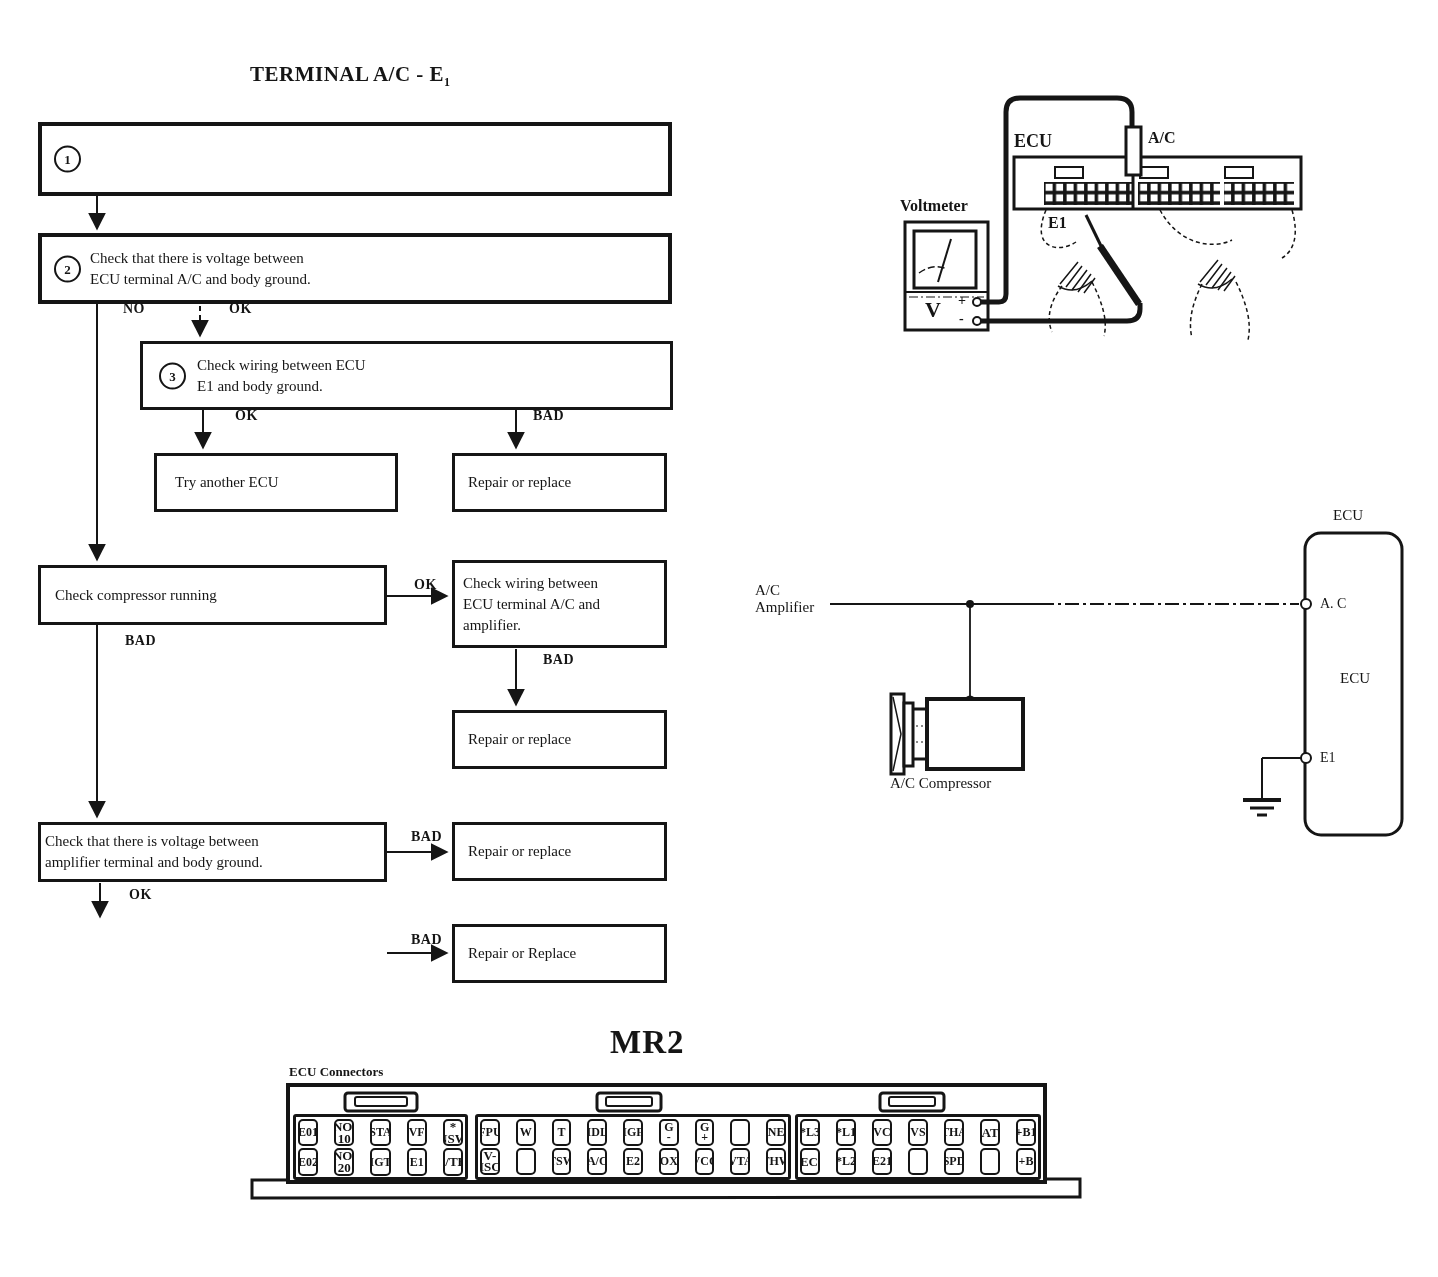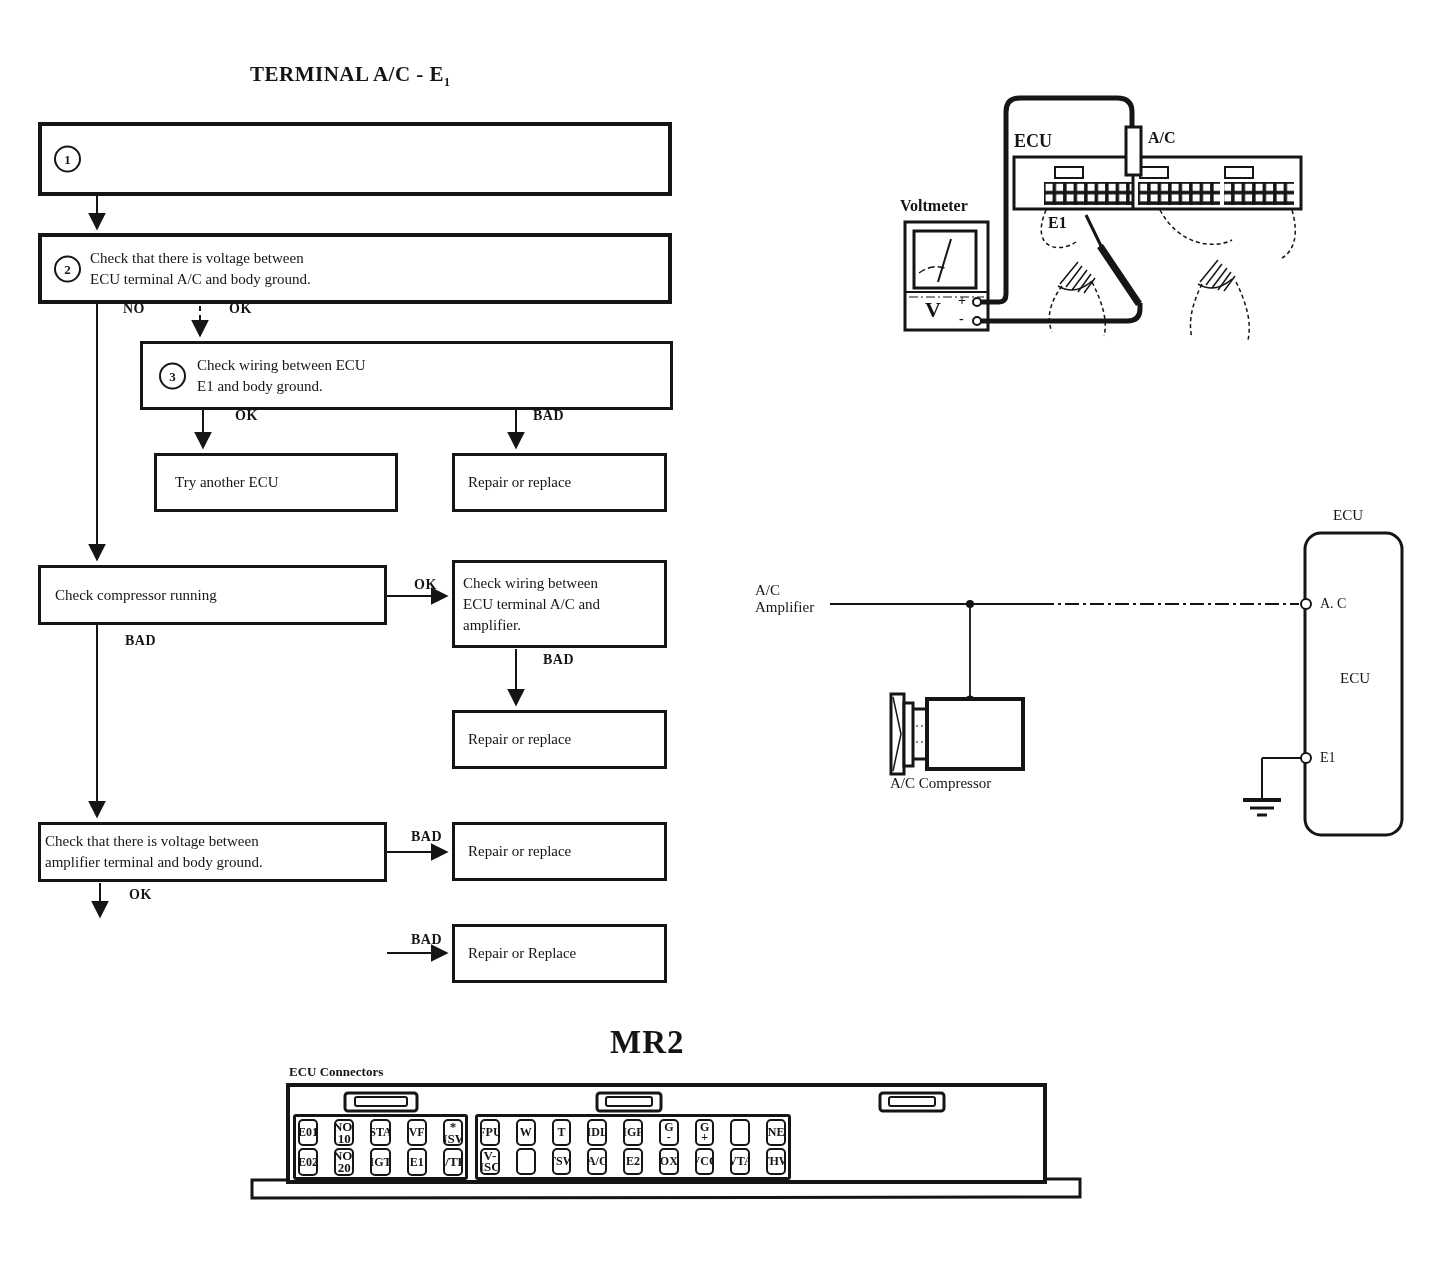--- a/index.html
+++ b/index.html
@@ -276,14 +276,34 @@
         <div class="conn-cell"></div>
         <div class="conn-cell">TSW</div>
         <div class="conn-cell">A/C</div>
         <div class="conn-cell">E2</div>
         <div class="conn-cell">OX</div>
         <div class="conn-cell">VCC</div>
         <div class="conn-cell">VTA</div>
         <div class="conn-cell">THW</div>
       </div>
     </div>
+  <div class="conn-block" style="left:795px;top:1114px;width:246px;height:66px;">
+      <div class="conn-row">
+        <div class="conn-cell">*L3</div>
+        <div class="conn-cell">*L1</div>
+        <div class="conn-cell">VC</div>
+        <div class="conn-cell">VS</div>
+        <div class="conn-cell">THA</div>
+        <div class="conn-cell sm">BATT</div>
+        <div class="conn-cell">+B1</div>
+      </div>
+      <div class="conn-row">
+        <div class="conn-cell sm">*ECT</div>
+        <div class="conn-cell">*L2</div>
+        <div class="conn-cell">E21</div>
+        <div class="conn-cell"></div>
+        <div class="conn-cell">SPD</div>
+        <div class="conn-cell"></div>
+        <div class="conn-cell">+B</div>
+      </div>
+    </div>
 
 </div>
 
 </body></html>

